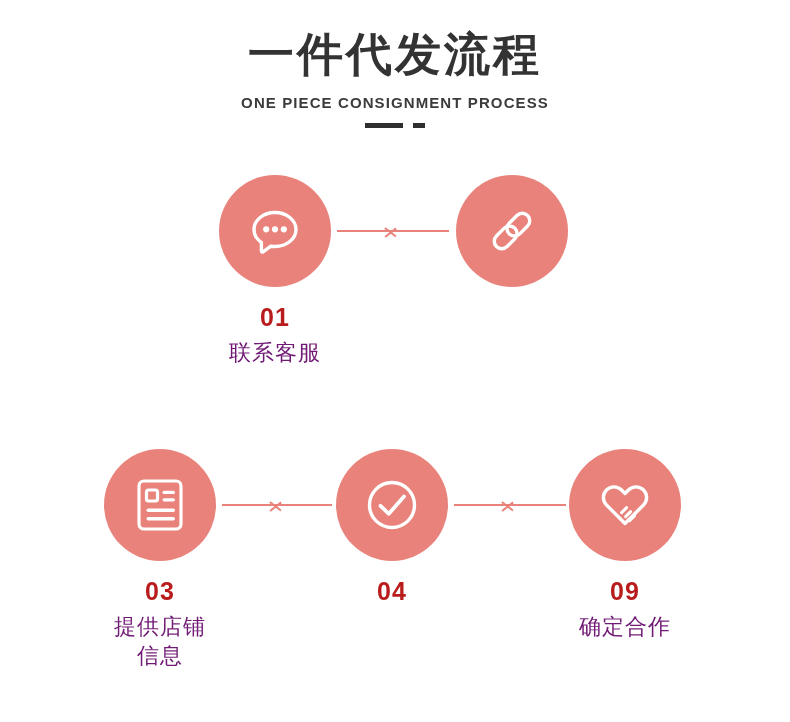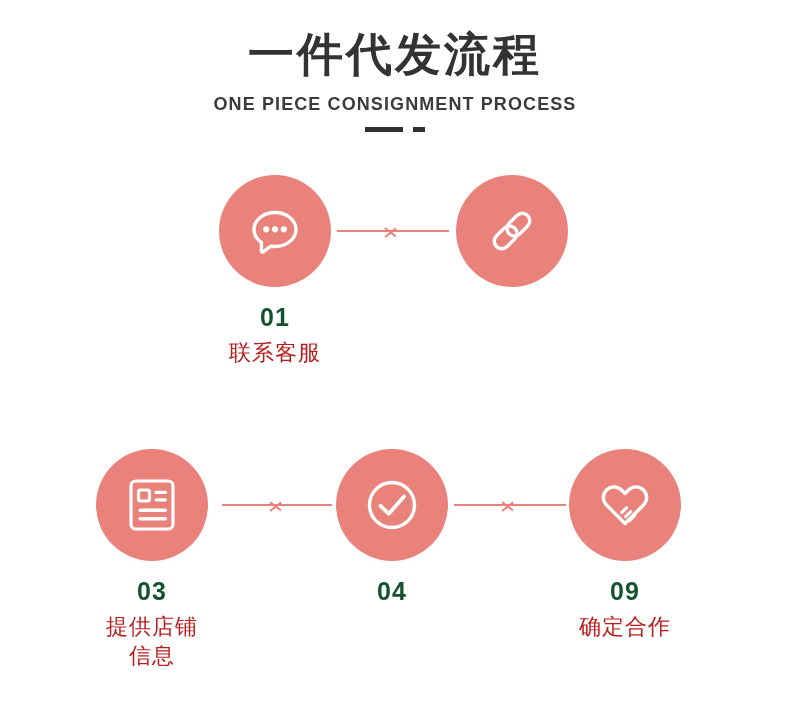--- a/index.html
+++ b/index.html
@@ -35,21 +35,21 @@
     font-size: 46px;
     font-weight: 700;
     color: #333333;
     letter-spacing: 3px;
     line-height: 1.25;
     margin: 0;
     font-family: "Liberation Sans", "DejaVu Sans", sans-serif;
   }
   .subtitle {
     margin: 10px 0 0 0;
-    font-size: 18px;
+    font-size: 15px;
     font-weight: 700;
     color: #3b3b3b;
     letter-spacing: 1.1px;
   }
   .divider {
     margin: 12px auto 0 auto;
     width: 60px;
     height: 6px;
     position: relative;
   }
@@ -98,28 +98,28 @@
 
   .caption {
     margin-top: 16px;
     text-align: center;
     width: 180px;
     margin-left: -34px;
   }
   .num {
     font-size: 25px;
     font-weight: 600;
-    color: #14532d;
+    color: #b91c1c;
     letter-spacing: 1px;
     line-height: 1.15;
   }
   .label {
     margin-top: 6px;
     font-size: 22px;
-    color: #b91c1c;
+    color: #701a75;
     line-height: 1.35;
     letter-spacing: 1px;
     white-space: pre-line;
     font-family: "Liberation Sans", "DejaVu Sans", sans-serif;
   }
 
   
   .connector {
     position: absolute;
     height: 22px;
@@ -215,21 +215,21 @@
     <div class="connector" style="left:222px; top:45px; width:110px;">
       <span class="bar"></span>
       <span class="head" style="left:48px;"></span>
     </div>
 
     <div class="connector" style="left:454px; top:45px; width:112px;">
       <span class="bar"></span>
       <span class="head" style="left:48px;"></span>
     </div>
 
-    <div class="node" style="left:96px;">
+    <div class="node" style="left:104px;">
       <div class="circle">
         <span>
           <svg width="58" height="58" viewBox="0 0 58 58" fill="none">
             <rect x="8" y="5" width="42" height="48" rx="5" stroke="#ffffff" stroke-width="3.2" fill="none"></rect>
             <rect x="15.5" y="14" width="11" height="11" rx="2" stroke="#ffffff" stroke-width="3.2" fill="none"></rect>
             <rect x="31.5" y="14.8" width="12.5" height="3.2" rx="1.6" fill="#ffffff"></rect>
             <rect x="31.5" y="22.2" width="12.5" height="3.2" rx="1.6" fill="#ffffff"></rect>
             <rect x="15.5" y="32.5" width="28.5" height="3.4" rx="1.7" fill="#ffffff"></rect>
             <rect x="15.5" y="41" width="28.5" height="3.4" rx="1.7" fill="#ffffff"></rect>
           </svg>

